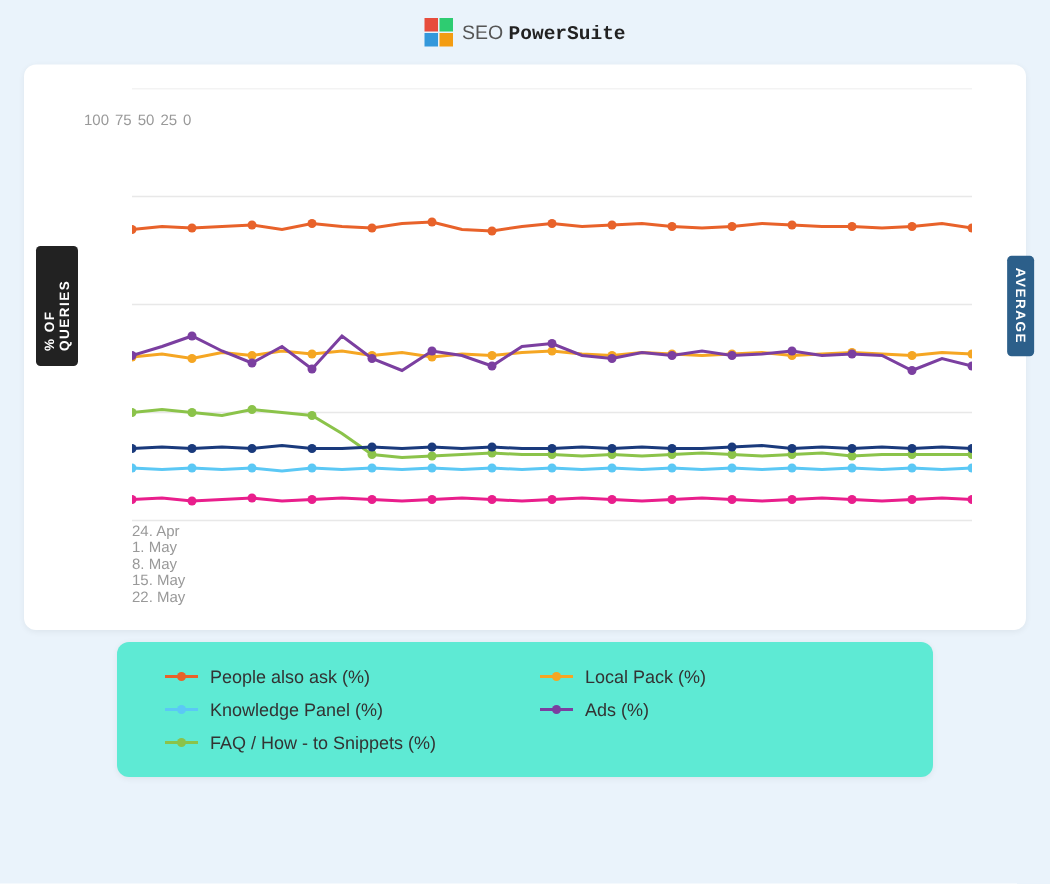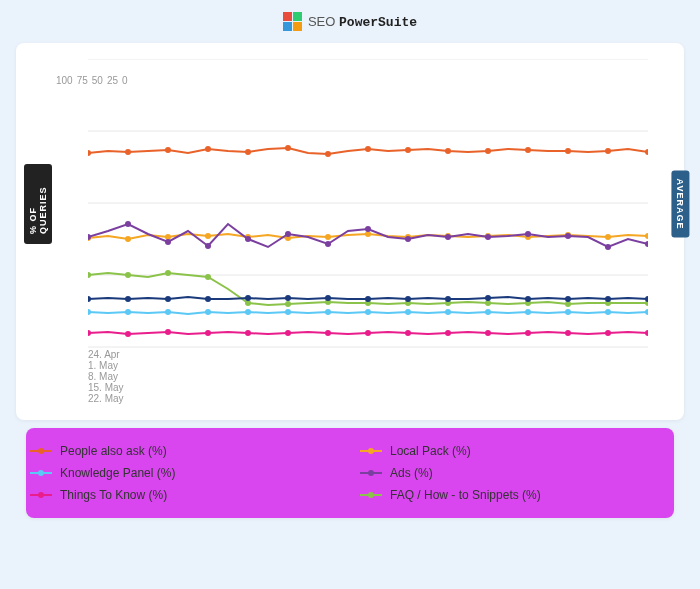--- a/index.html
+++ b/index.html
@@ -113,25 +113,25 @@
       margin-left: 64px;
       justify-content: space-between;
       padding-right: 12px;
       flex-direction: column;
     }
     .x-label {
       font-size: 10px;
       color: #999;
     }
     .legend {
-      background: #d946ef;
+      background: #5eead4;
       border-radius: 8px;
       margin: 0 16px 12px 16px;
-      width: 648px;
-      padding: 16px 4px;
+      width: 544px;
+      padding: 16px 32px;
       box-shadow: 0 1px 4px rgba(0,0,0,0.06);
     }
     .legend-grid {
       display: grid;
       grid-template-columns: 1fr 1fr;
       gap: 8px 20px;
     }
     .legend-item {
       display: flex;
       align-items: center;
@@ -337,26 +337,19 @@
     </div>
     <div class="legend-item">
       <svg width="22" height="10">
         <line x1="0" y1="5" x2="22" y2="5" stroke="#7b3fa0" stroke-width="2"></line>
         <circle cx="11" cy="5" r="3" fill="#7b3fa0"></circle>
       </svg>
       <span>Ads (%)</span>
     </div>
     <div class="legend-item">
       <svg width="22" height="10">
-        <line x1="0" y1="5" x2="22" y2="5" stroke="#e91e8c" stroke-width="2"></line>
-        <circle cx="11" cy="5" r="3" fill="#e91e8c"></circle>
-      </svg>
-      <span>Things To Know (%)</span>
-    </div>
-    <div class="legend-item">
-      <svg width="22" height="10">
         <line x1="0" y1="5" x2="22" y2="5" stroke="#8bc34a" stroke-width="2"></line>
         <circle cx="11" cy="5" r="3" fill="#8bc34a"></circle>
       </svg>
       <span>FAQ / How - to Snippets (%)</span>
     </div>
   </div>
 </div>
 
 </body></html>

